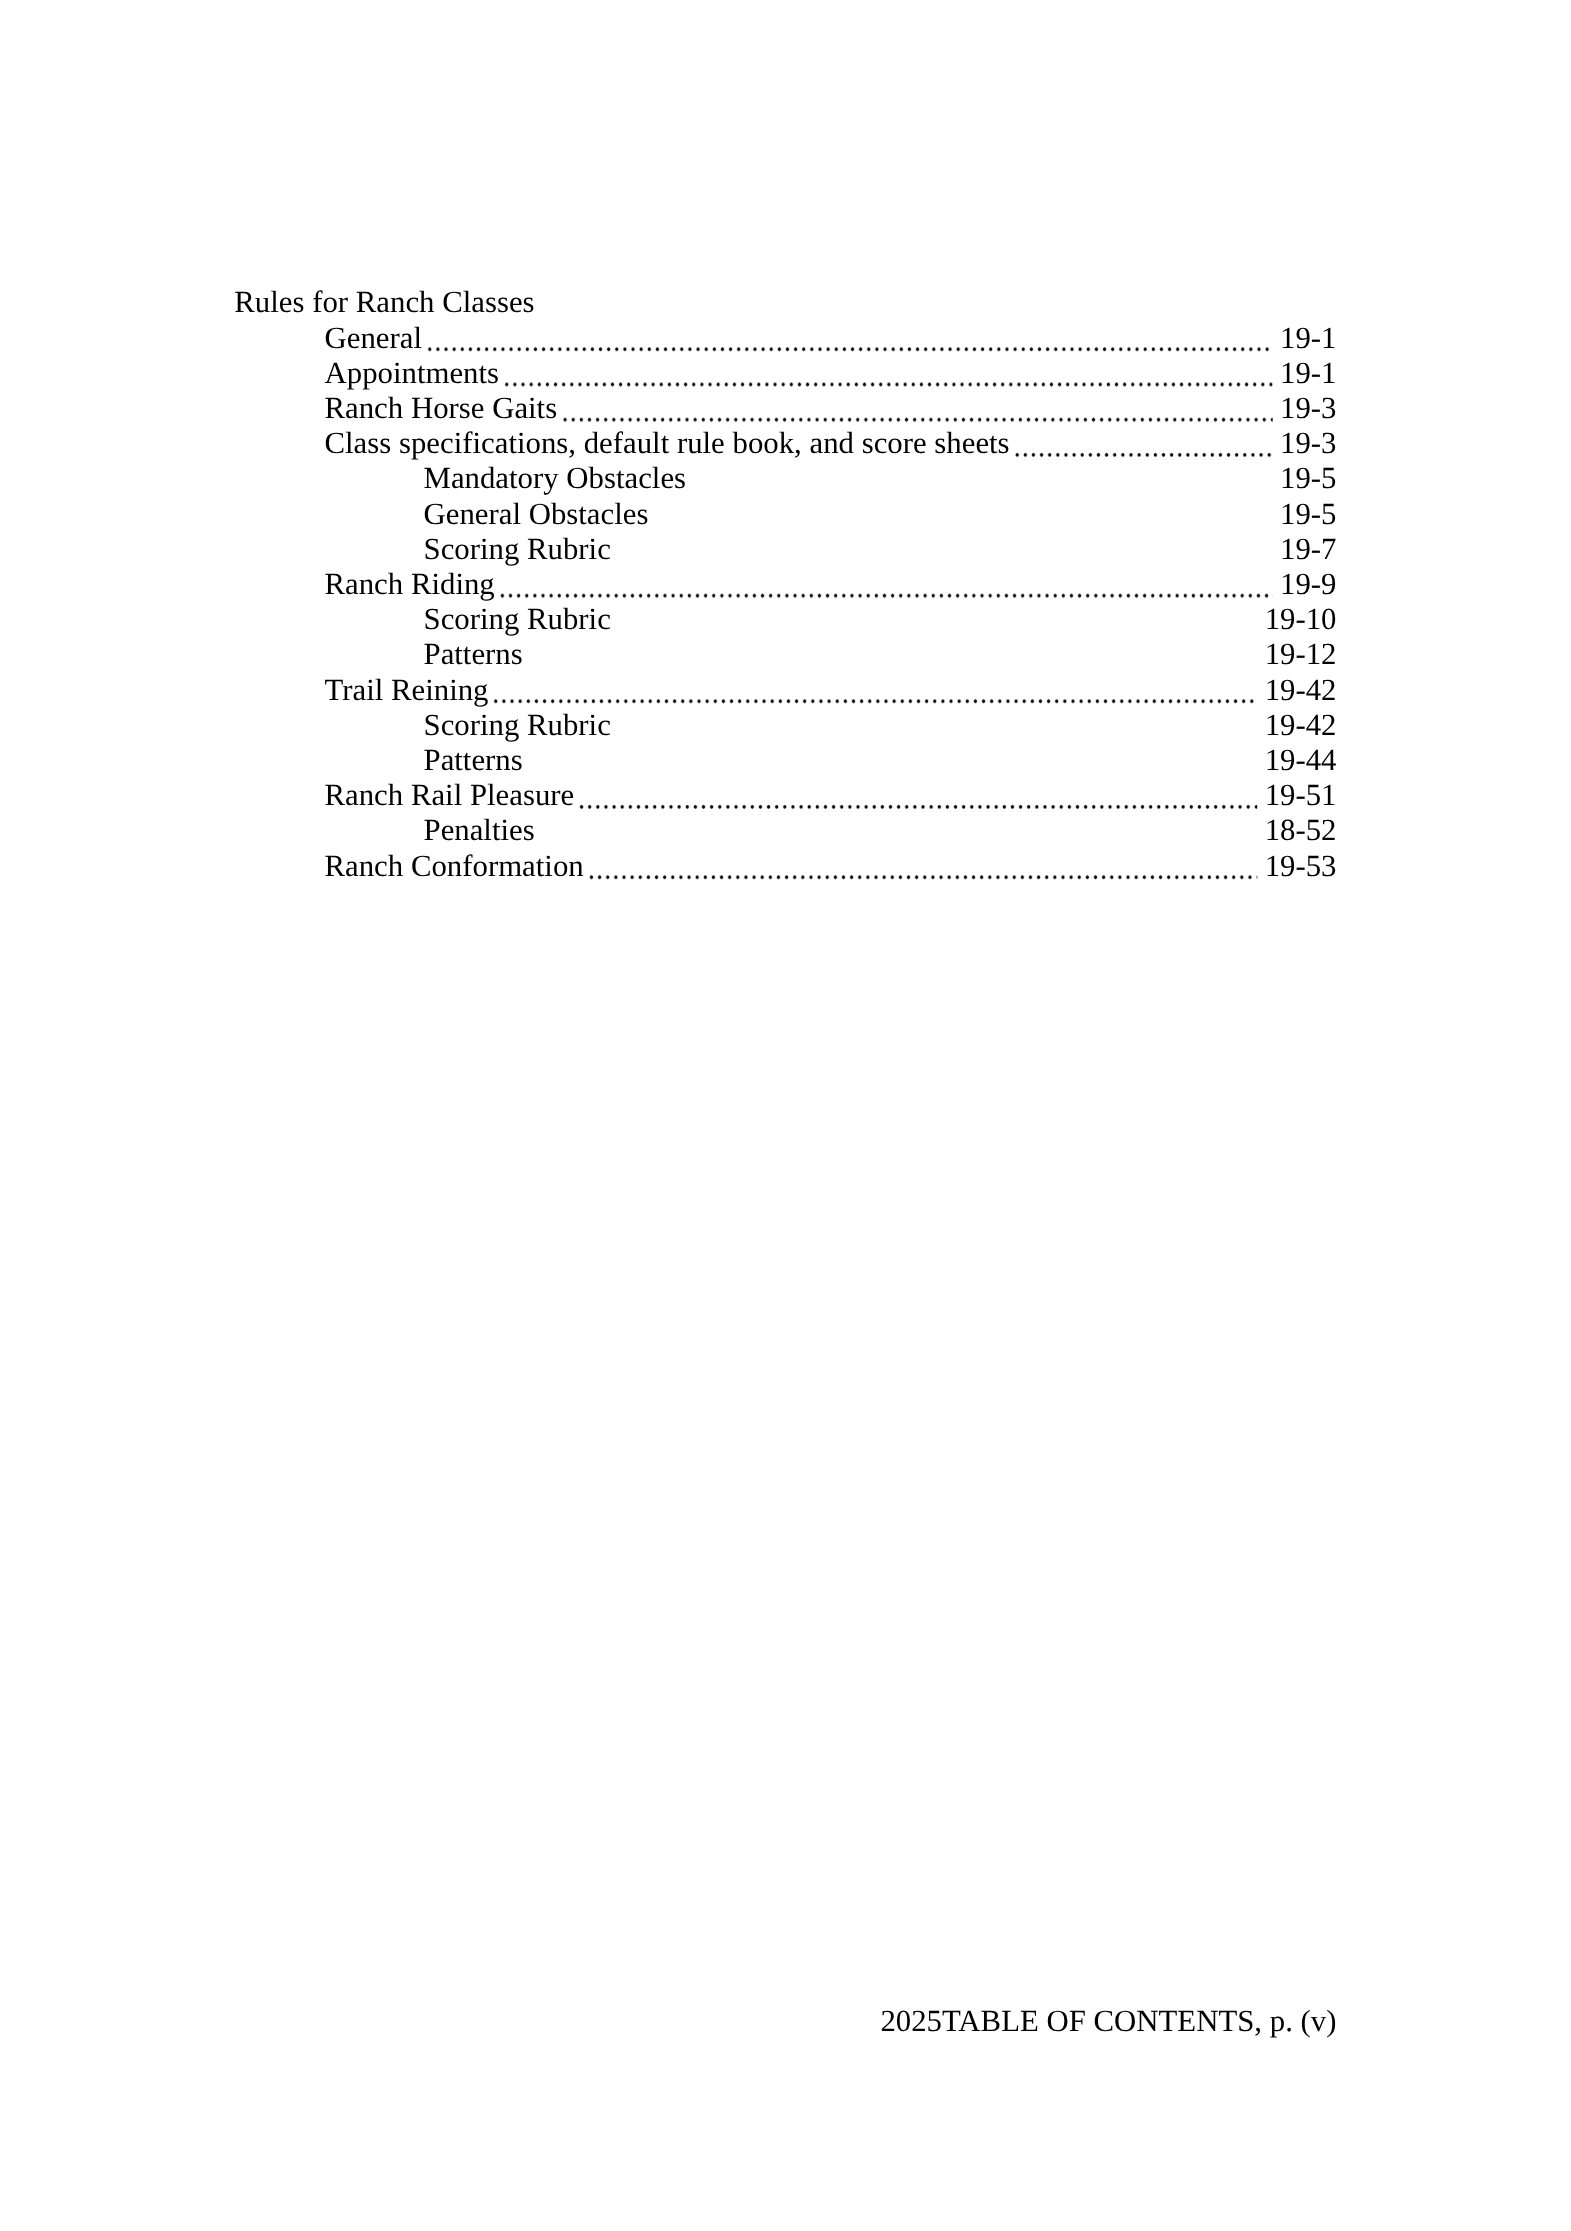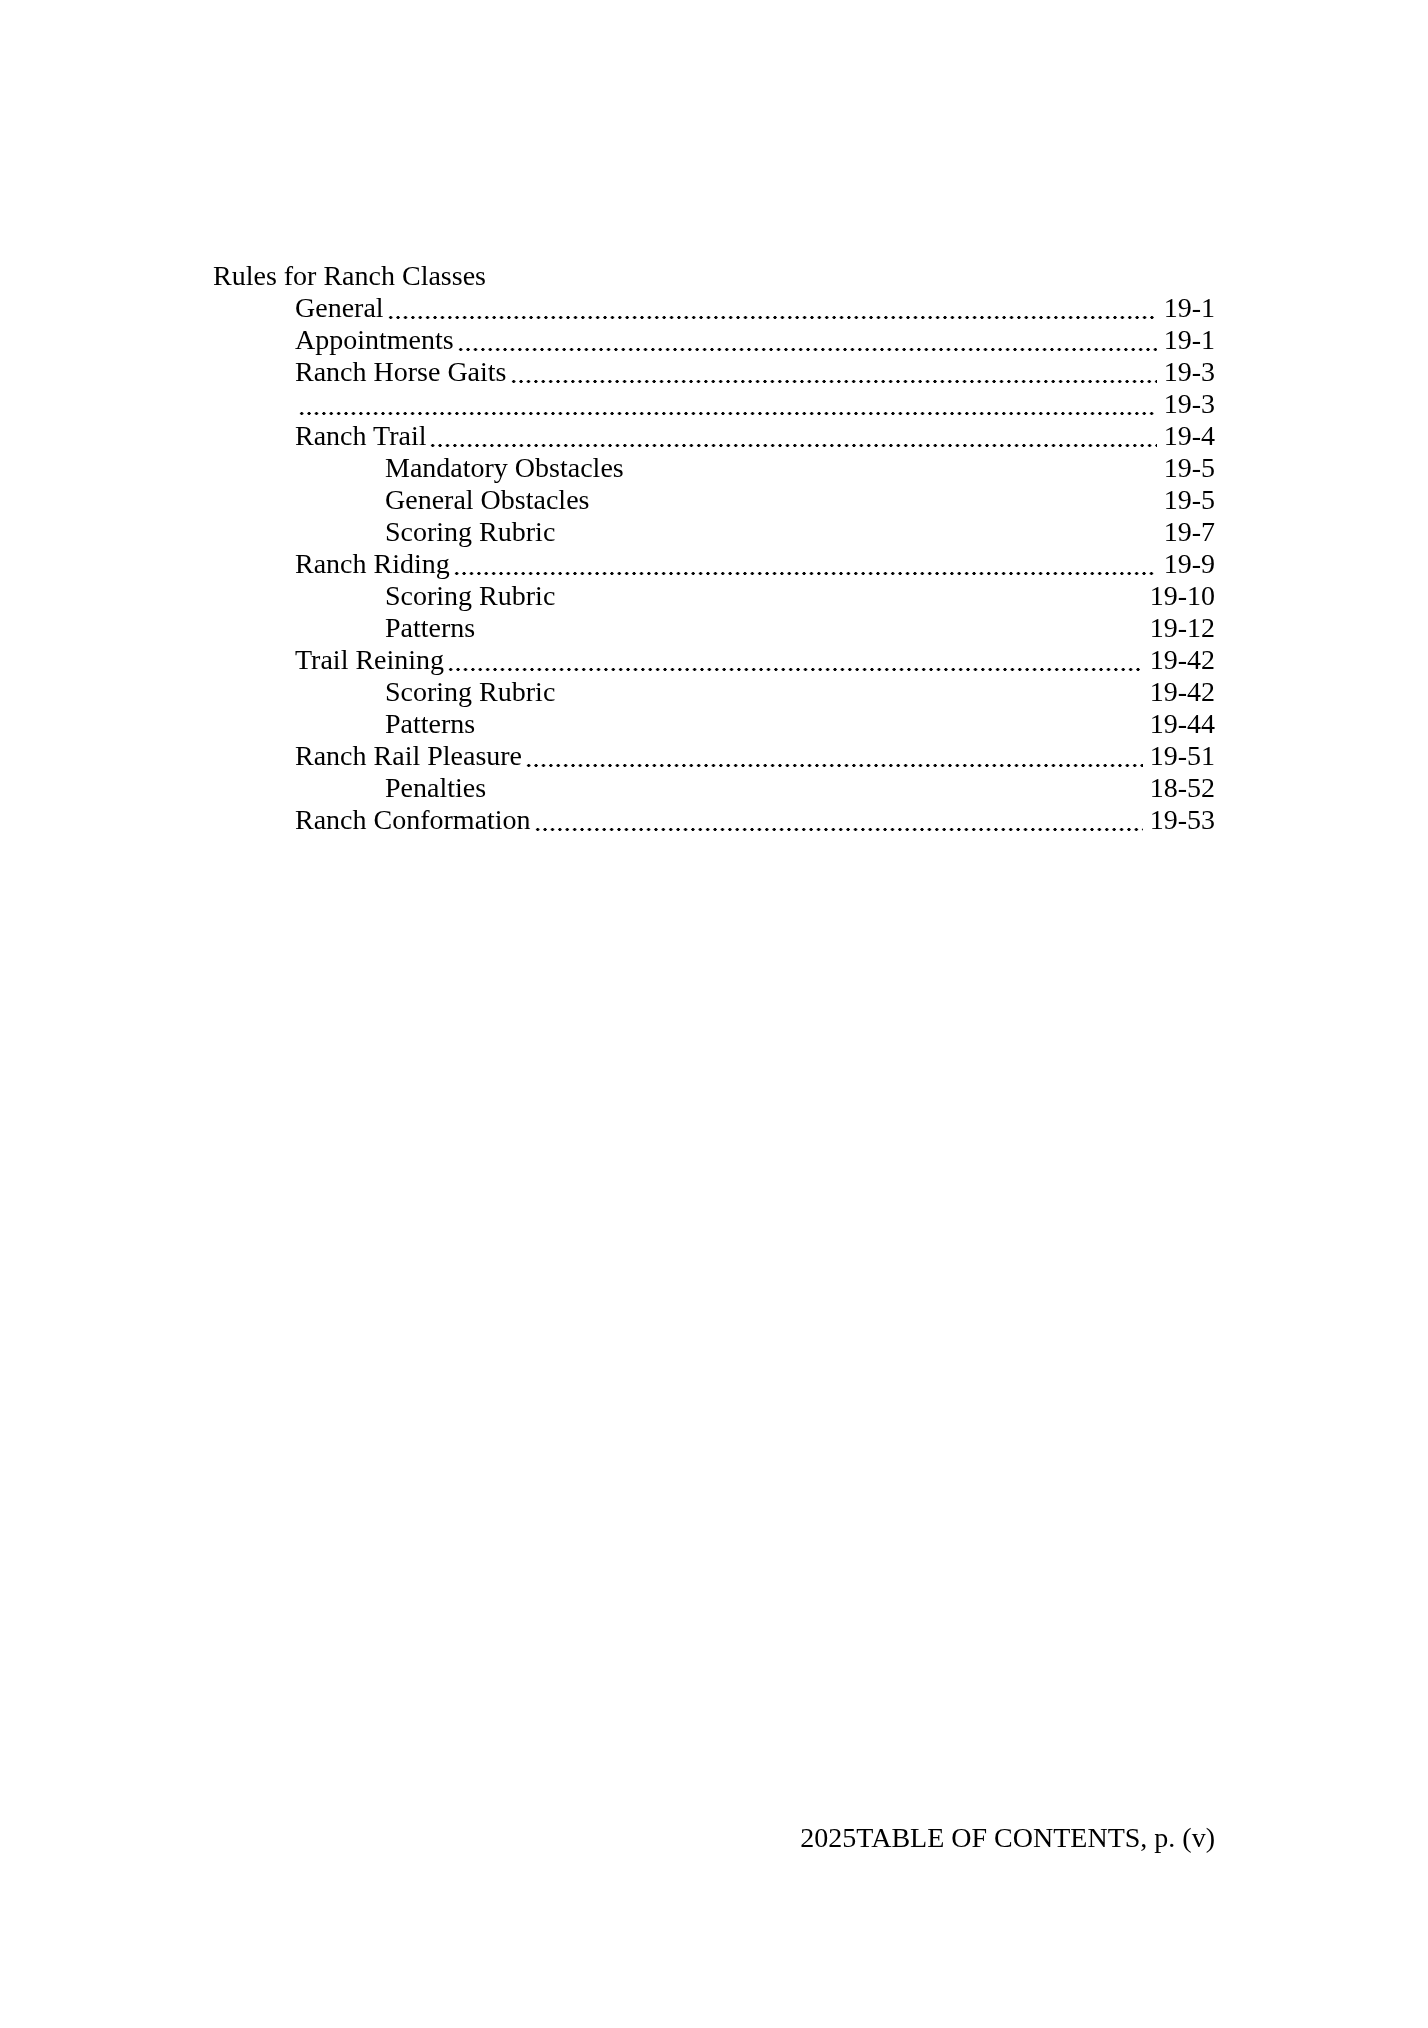--- a/index.html
+++ b/index.html
@@ -82,29 +82,25 @@
     <span class="toc-page">19-1</span>
   </div>
 
   <div class="toc-row level-1">
     <span class="toc-label">Ranch Horse Gaits</span>
     <span class="toc-leader"></span>
     <span class="toc-page">19-3</span>
   </div>
 
   <div class="toc-row level-1">
+    <span class="toc-label">Class specifications, default rule book, and score sheets</span>
     <span class="toc-leader"></span>
     <span class="toc-page">19-3</span>
   </div>
 
-  <div class="toc-row level-1">
-    <span class="toc-label">Ranch Trail</span>
-    <span class="toc-leader"></span>
-    <span class="toc-page">19-4</span>
-  </div>
 
   <div class="toc-row level-2">
     <span class="toc-label">Mandatory Obstacles</span>
     <span class="toc-leader"></span>
     <span class="toc-page">19-5</span>
   </div>
 
   <div class="toc-row level-2">
     <span class="toc-label">General Obstacles</span>
     <span class="toc-leader"></span>

